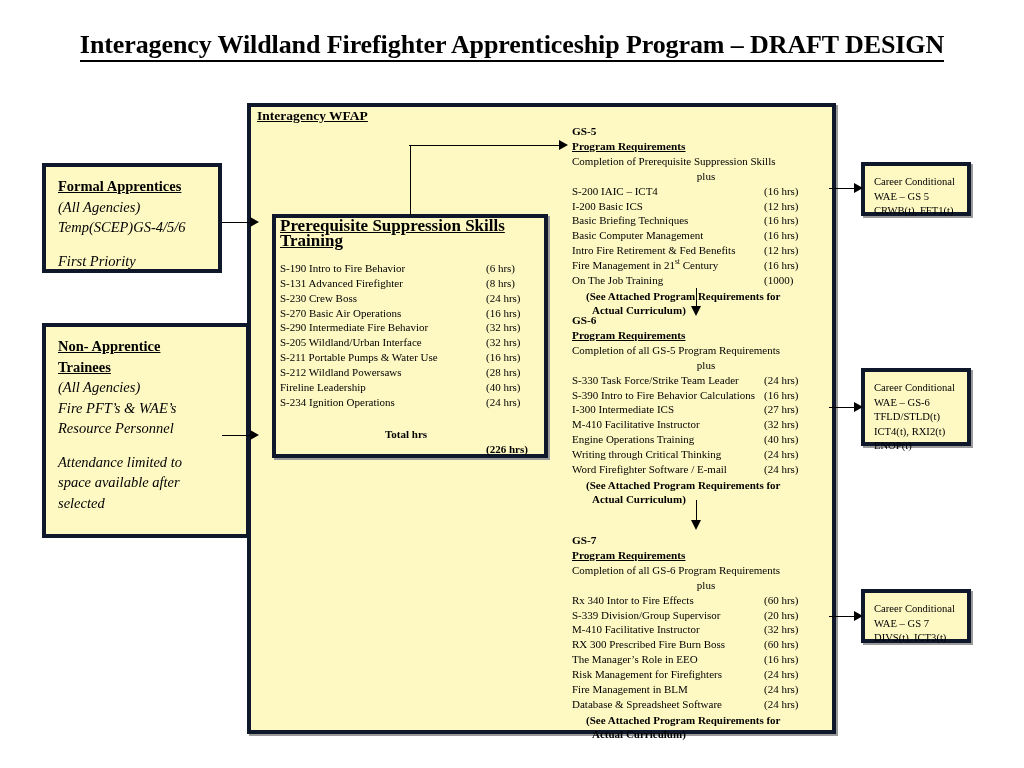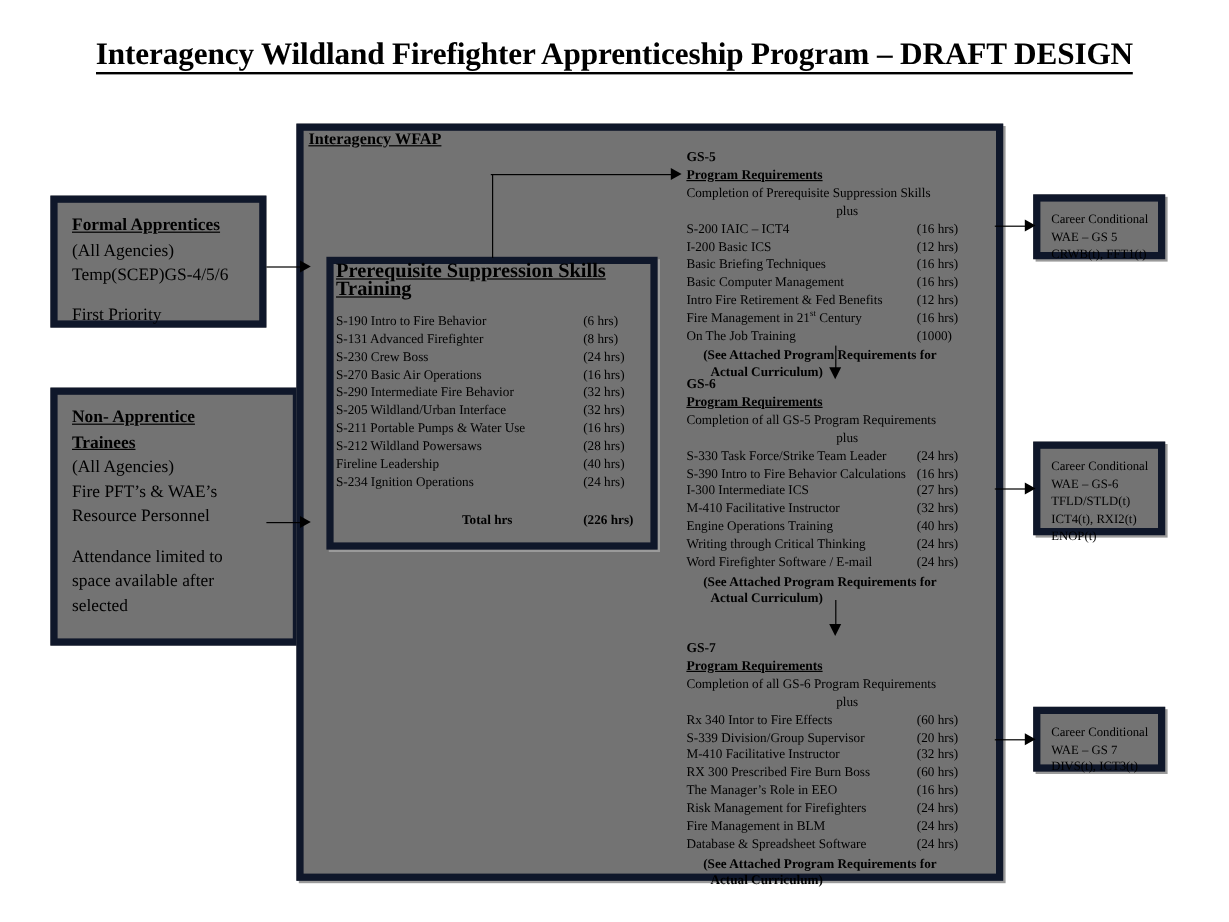--- a/index.html
+++ b/index.html
@@ -24,40 +24,40 @@
     font-weight:bold;
     letter-spacing:-0.1px;
   }
   #doc-title span{
     border-bottom:2px solid #000;
     padding-bottom:1px;
   }
 
   
   .box{
-    border:6px solid #0f172a;
-    background:#737373;
+    border:4px solid #0f172a;
+    background:#fef9c3;
     box-sizing:border-box;
   }
   .box.shadowed{
     box-shadow:2px 2px 0 0 #9a9a9a;
   }
 
   
   .entry-box{
     font-size:14.5px;
     line-height:20.5px;
     padding:9px 10px 8px 12px;
   }
   .entry-box .hdr{
     font-weight:bold;
     text-decoration:underline;
     display:block;
   }
-  .entry-box .ln{display:block;}
+  .entry-box .ln{display:block;font-style:italic;}
   .entry-box .gap{display:block;height:13px;}
 
   #box-formal-apprentices{left:42px;top:163px;width:180px;height:110px;}
   #box-non-apprentice{left:42px;top:323px;width:208px;height:215px;}
 
   
   #wfap-container{
     left:247px;top:103px;width:589px;height:631px;
   }
   #wfap-title{
@@ -75,21 +75,21 @@
     font-size:11px;line-height:14.9px;
   }
   #prereq-inner .ttl{
     font-weight:bold;text-decoration:underline;font-size:17px;
     display:block;margin-bottom:12px;
   }
   .course-row{display:flex;width:100%;}
   .course-row .nm{flex:0 0 auto;}
   .course-row .hr{margin-left:auto;width:56px;text-align:left;}
   #prereq-inner .total-row{
-    display:flex;margin-top:17px;font-weight:bold;
+    display:flex;margin-top:17px;font-weight:bold;flex-direction:column;
   }
   #prereq-inner .total-row .nm{margin-left:105px;}
   #prereq-inner .total-row .hr{margin-left:auto;width:56px;text-align:left;}
 
   
   .gs-block{
     position:absolute;left:572px;width:248px;
     font-size:11px;line-height:14.9px;
   }
   .gs-block .gs-label{font-weight:bold;display:block;font-size:11.3px;}

